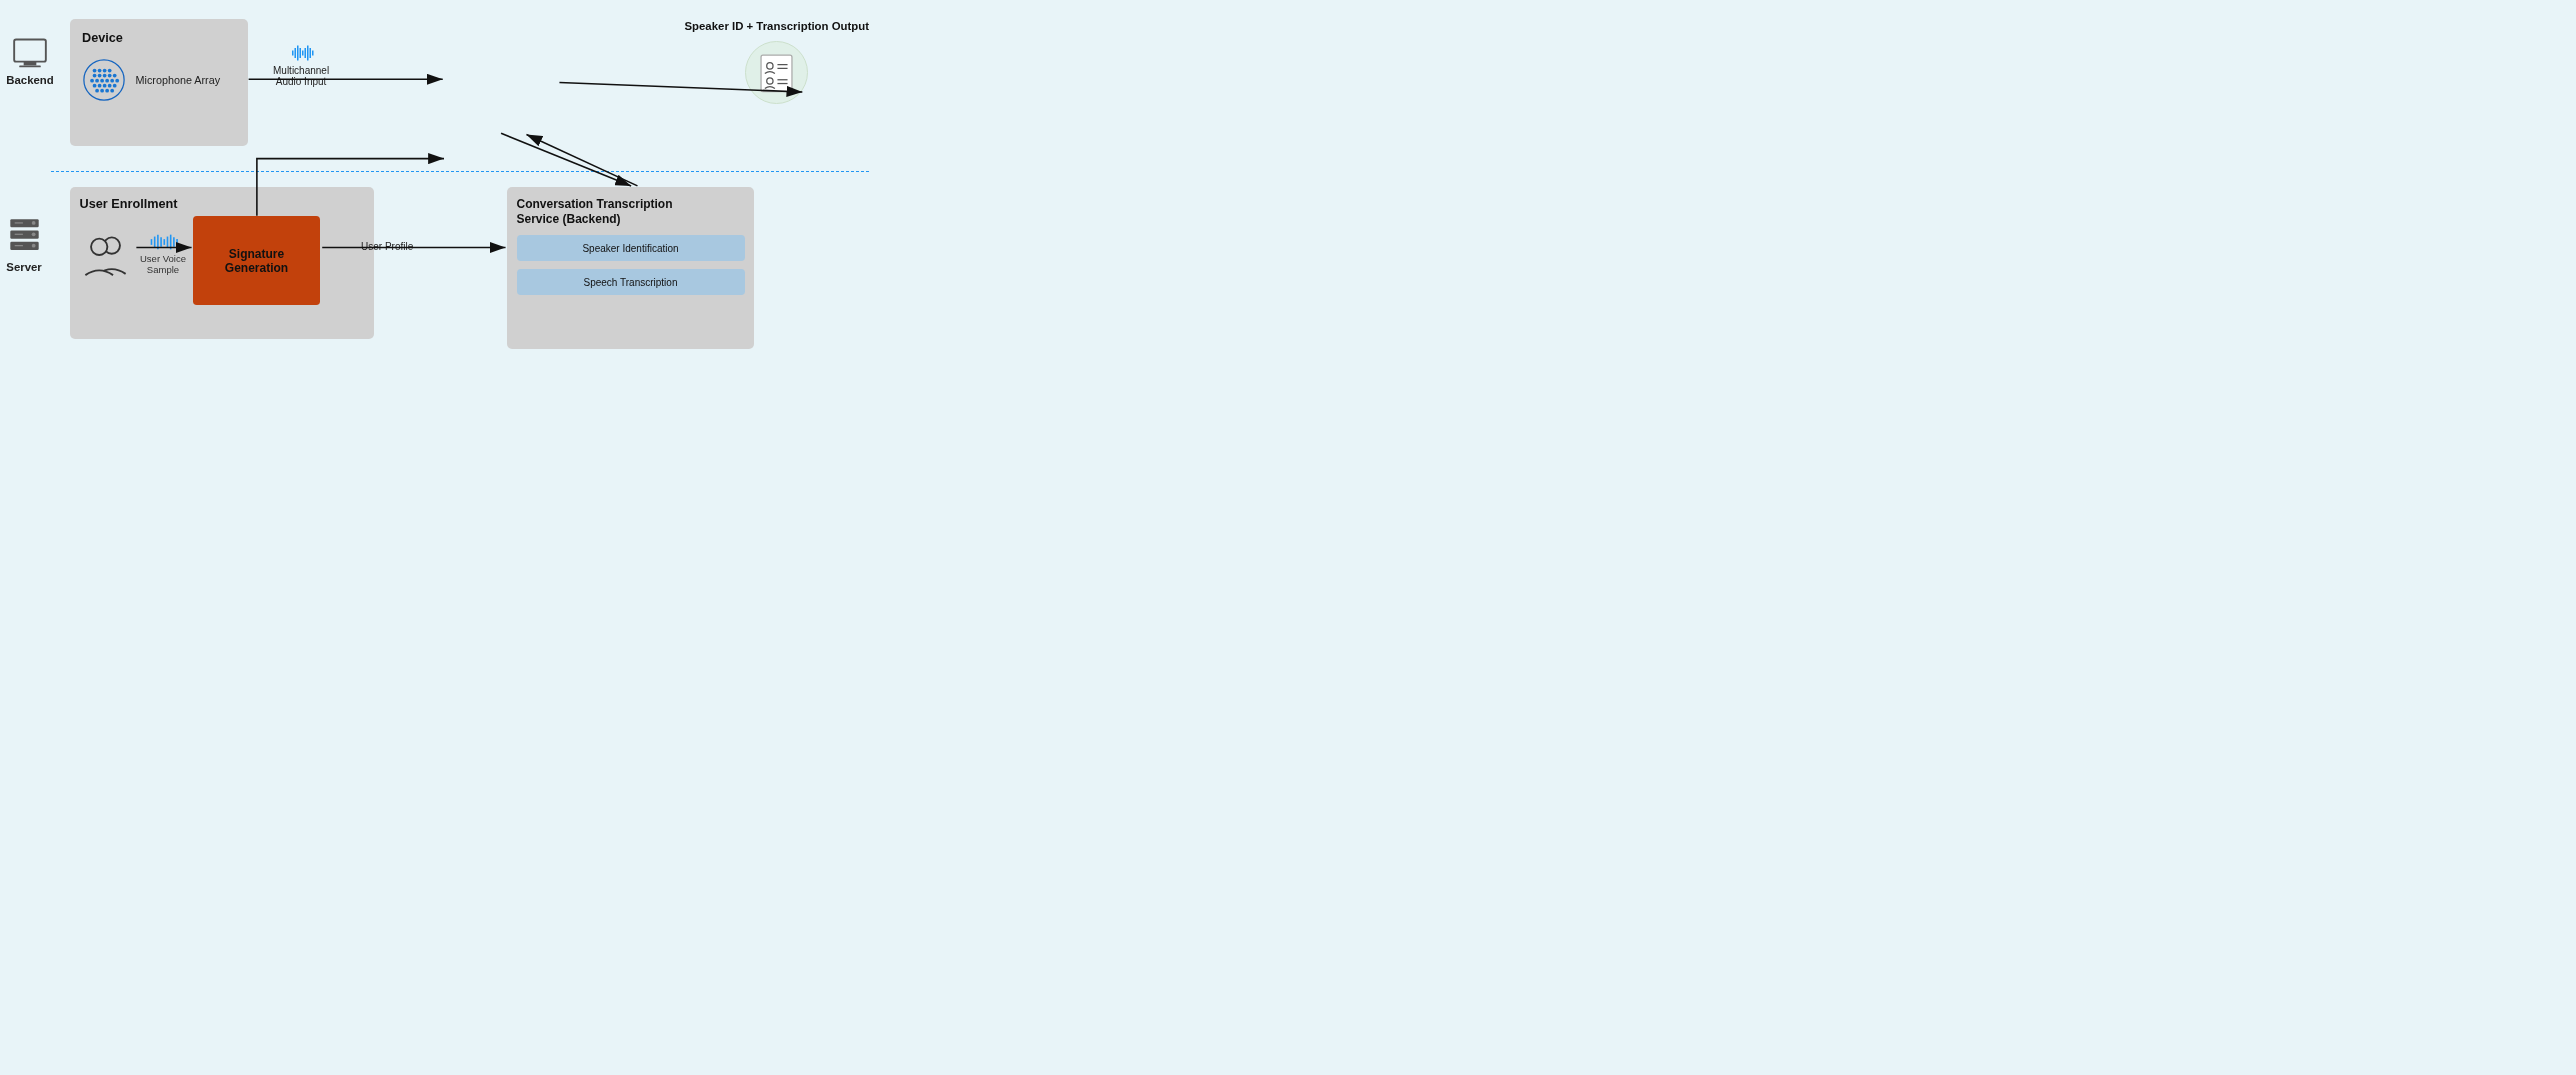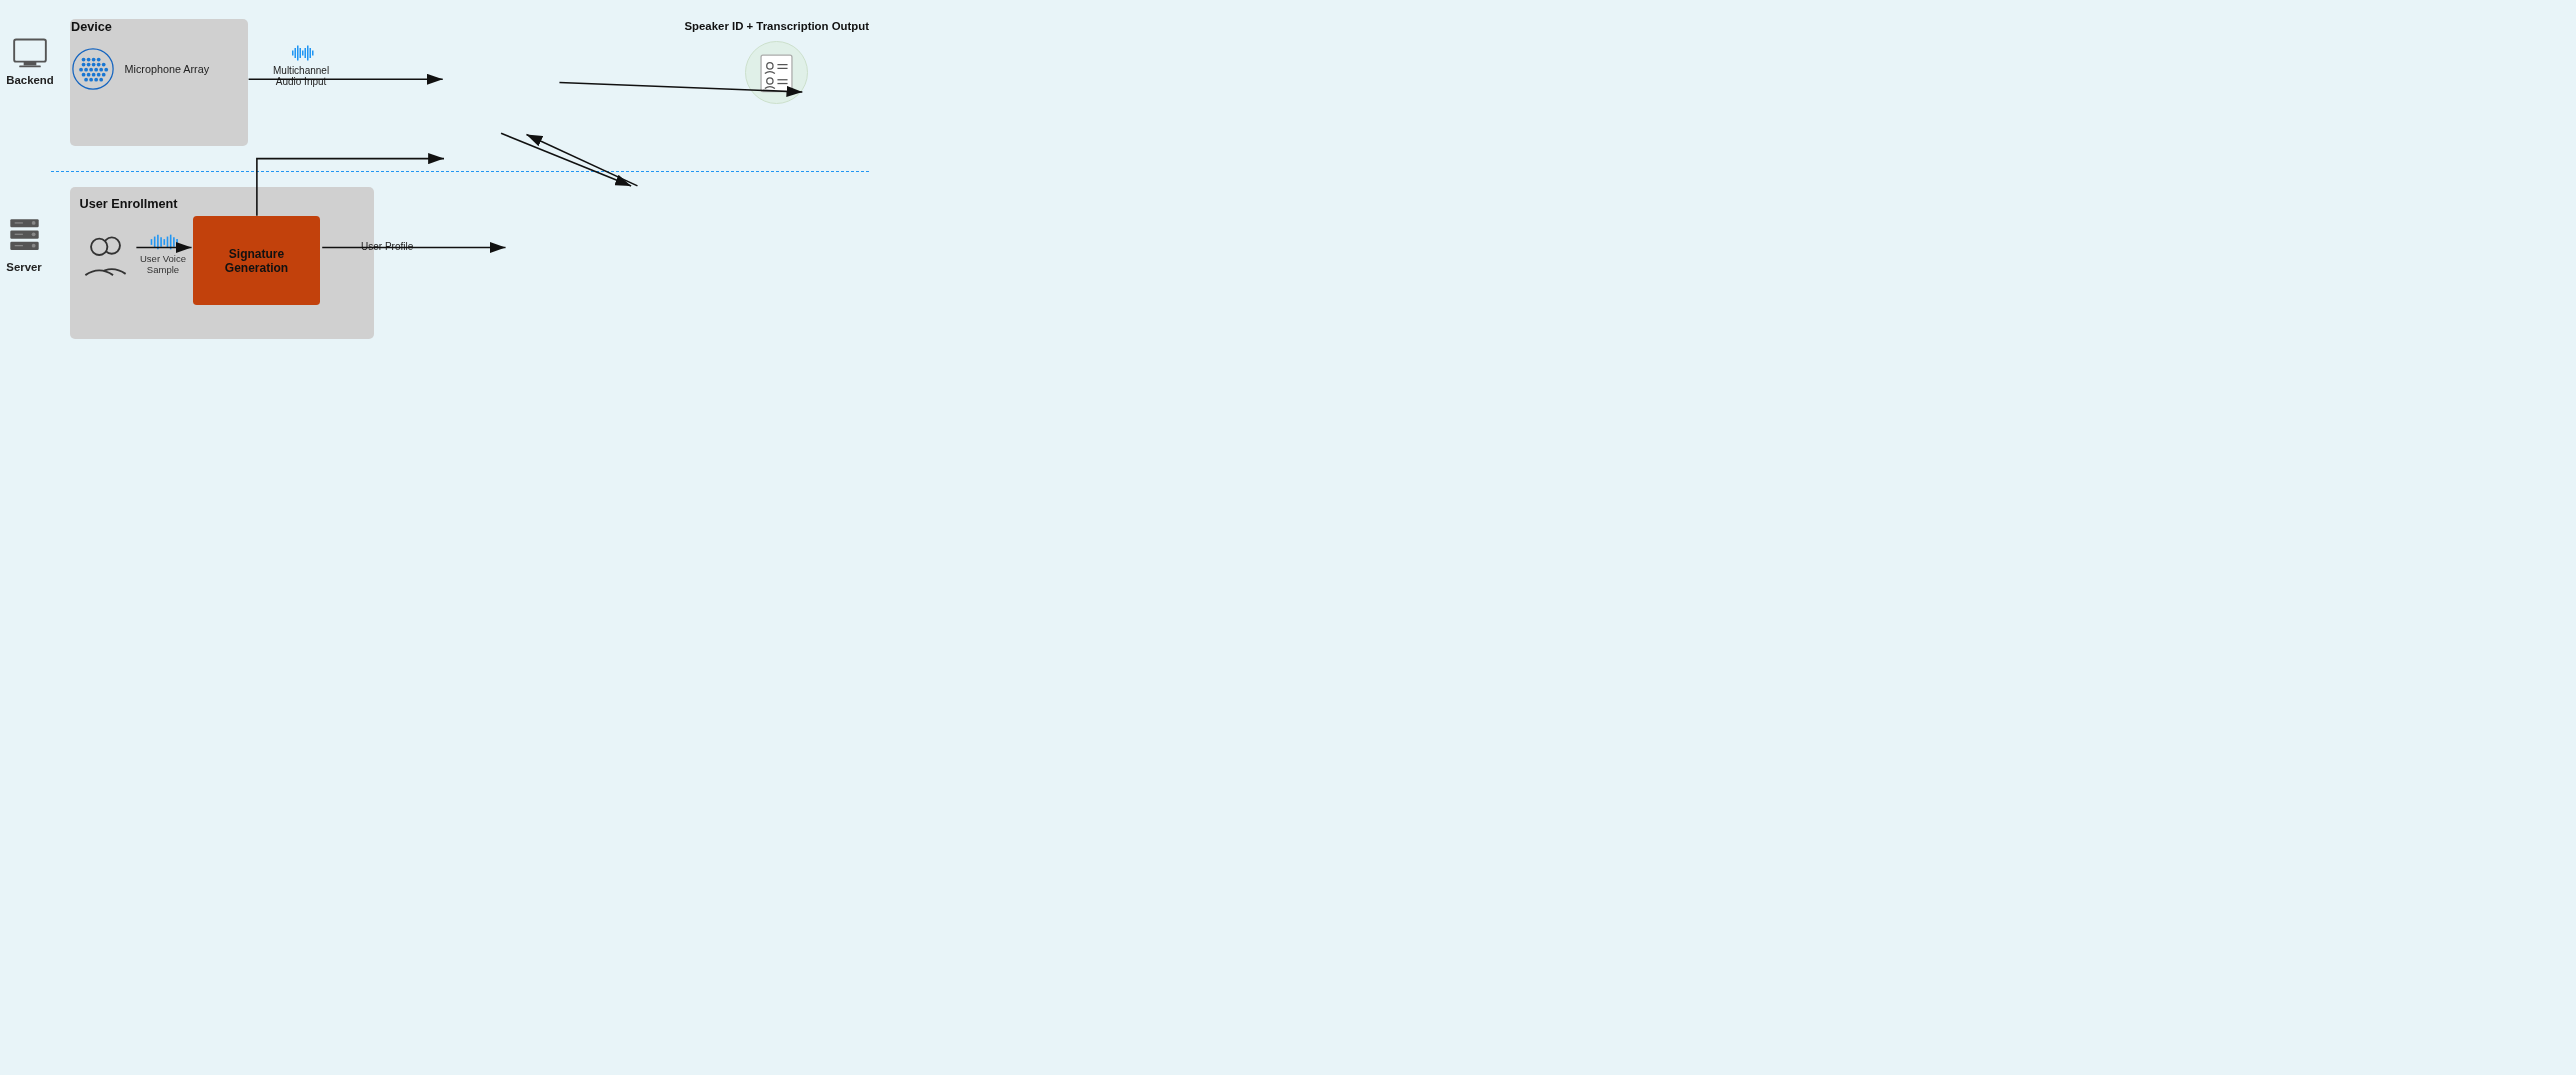--- a/index.html
+++ b/index.html
@@ -58,21 +58,21 @@
 
     
     .device-box {
       position: absolute;
       top: 19px;
       left: 70px;
       width: 178px;
       height: 127px;
       background: #d0d0d0;
       border-radius: 5px;
-      padding: 1px;
+      padding: 12px;
     }
     .device-box .box-title {
       font-weight: bold;
       font-size: 12.7px;
       color: #111;
       margin-bottom: 6.3px;
     }
     .device-box .mic-content {
       display: flex;
       align-items: center;
@@ -403,20 +403,29 @@
 
   <div class="sig-gen-box">
     <span class="sig-gen-label">Signature
 Generation</span>
   </div>
 
   <div class="user-profile-label">
     <span>User Profile</span>
   </div>
 
+  <div class="cts-box">
+    <div class="box-title">Conversation Transcription<br>Service (Backend)</div>
+    <div class="cts-inner-box">
+      <span>Speaker Identification</span>
+    </div>
+    <div class="cts-inner-box">
+      <span>Speech Transcription</span>
+    </div>
+  </div>
 
   <svg class="arrows-svg" viewBox="0 0 1400 580" preserveAspectRatio="none">
     <defs>
       <marker id="arrowhead" markerWidth="10" markerHeight="7" refX="10" refY="3.5" orient="auto">
         <polygon points="0 0, 10 3.5, 0 7" fill="#111"></polygon>
       </marker>
       <marker id="arrowhead-up" markerWidth="10" markerHeight="7" refX="10" refY="3.5" orient="auto">
         <polygon points="0 0, 10 3.5, 0 7" fill="#111"></polygon>
       </marker>
     </defs>

